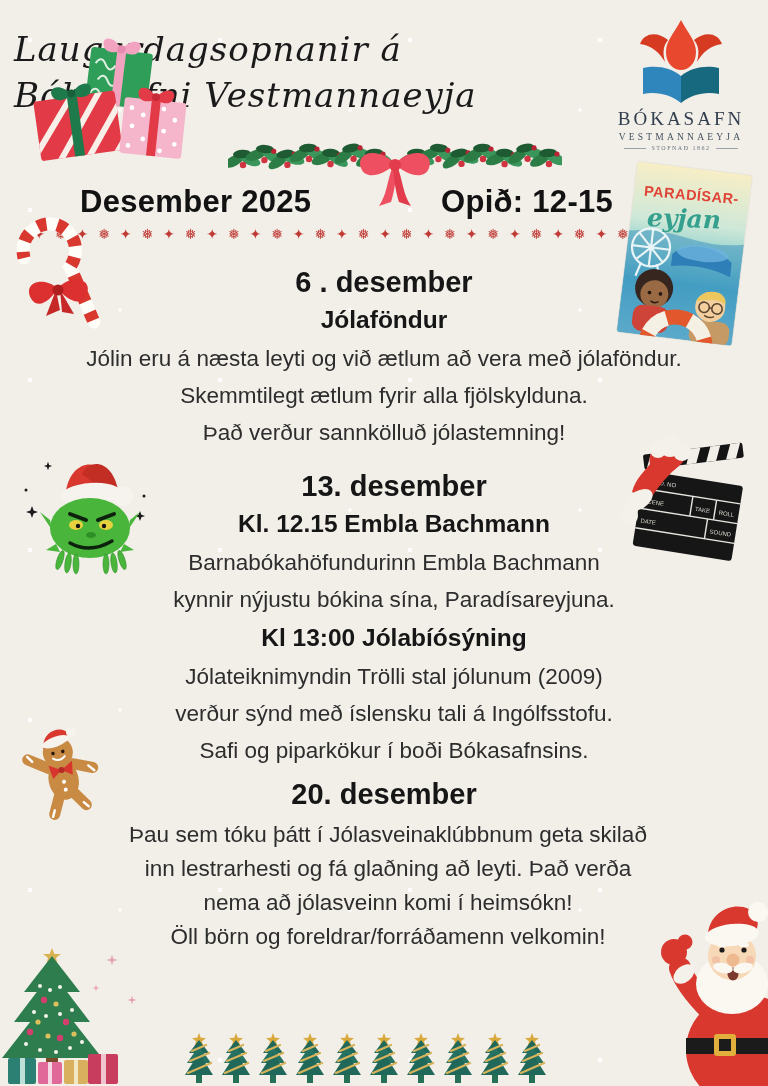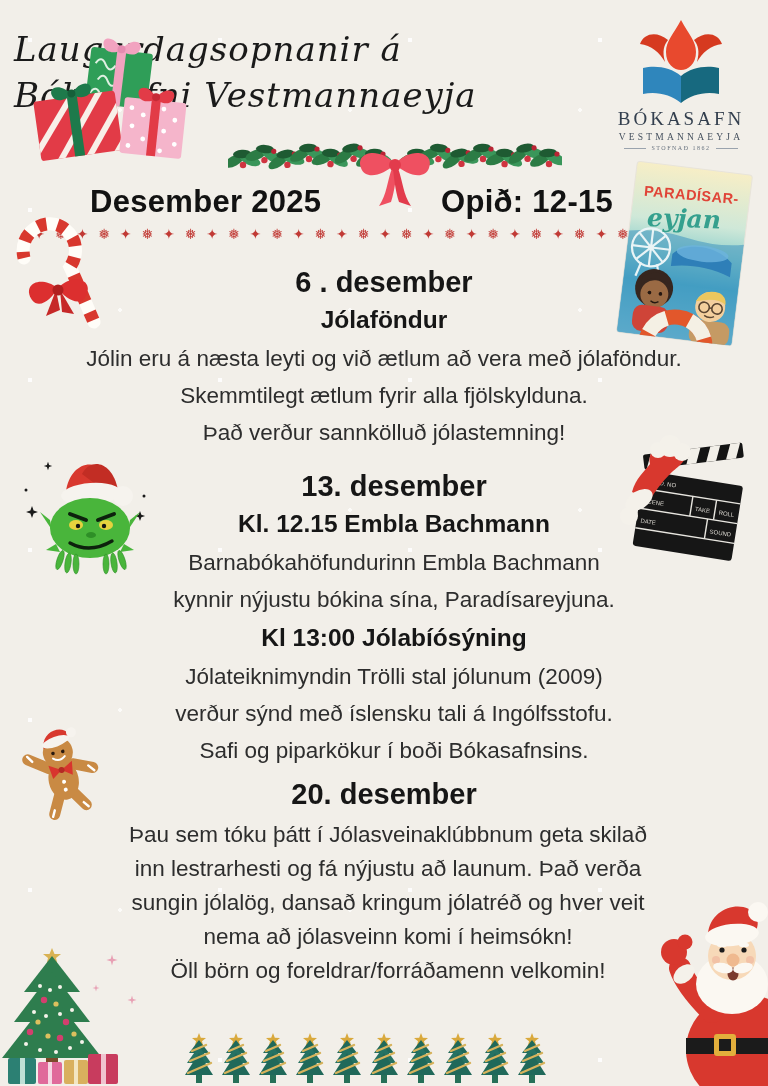--- a/index.html
+++ b/index.html
@@ -10,21 +10,21 @@
     background-image:
       radial-gradient(2.5px 2.5px at 30px 40px, rgba(255,255,255,.9) 98%, transparent 100%),
       radial-gradient(2px 2px at 120px 110px, rgba(255,255,255,.75) 98%, transparent 100%),
       radial-gradient(2px 2px at 70px 170px, rgba(255,255,255,.8) 98%, transparent 100%);
     background-size:190px 170px,230px 200px,160px 150px;
   }
   .abs{position:absolute;}
   .title{top:26px;left:14px;width:740px;}
   .title-line{font-family:"DejaVu Serif",serif;font-style:italic;font-weight:400;
     font-size:34px;line-height:46px;color:#1a1a1a;letter-spacing:1px;}
-  .month{top:184px;left:90px;font-size:31px;font-weight:700;color:#121212;letter-spacing:.3px;}
+  .month{top:184px;left:80px;font-size:31px;font-weight:700;color:#121212;letter-spacing:.3px;}
   .hours{top:184px;left:441px;font-size:31px;font-weight:700;color:#121212;letter-spacing:.3px;}
   .divider{top:226px;left:0;width:730px;text-align:center;color:#c13a35;font-size:14px;letter-spacing:3px;}
   .sec{position:absolute;left:0;width:768px;text-align:center;}
   .sec-date{font-size:29px;font-weight:700;color:#161616;line-height:36px;}
   .sec-sub{font-size:24.5px;font-weight:700;color:#161616;line-height:33px;margin-top:3px;}
   .body-line{font-size:22.5px;line-height:37px;font-weight:400;color:#2d2d2d;}
   .sec3 .body-line{line-height:34px;}
   .logo{top:14px;left:606px;width:150px;text-align:center;color:#333f4e;}
   .logo-name{font-family:"Liberation Serif",serif;font-size:19px;letter-spacing:3px;margin-top:2px;}
   .logo-region{font-family:"Liberation Serif",serif;font-size:9.5px;letter-spacing:3.2px;margin-top:2px;color:#45505e;}
@@ -347,22 +347,21 @@
       <circle cx="46" cy="48" r="3" fill="#b52a24"></circle>
       <circle cx="46" cy="60" r="2" fill="#fff"></circle>
         <circle cx="46" cy="68" r="2" fill="#fff"></circle>
     </g>
   </svg>
 
   <div class="sec sec3" style="top:776px;">
     <div class="sec-date">20. desember</div>
     <div style="margin-top:6px;padding-left:8px;">
       <div class="body-line">Þau sem tóku þátt í Jólasveinaklúbbnum geta skilað</div>
-      <div class="body-line">inn lestrarhesti og fá nýjustu að launum. Það verða</div>
-      <div class="body-line">sungin jólalög, dansað kringum jólatréð og hver veit</div>
+      <div class="body-line">inn lestrarhesti og fá glaðning að leyti. Það verða</div>
       <div class="body-line">nema að jólasveinn komi í heimsókn!</div>
       <div class="body-line">Öll börn og foreldrar/forráðamenn velkomin!</div>
     </div>
   </div>
 
   <svg class="abs" style="top:946px;left:-10px;" width="152" height="140" viewBox="0 0 152 140">
     <g fill="#e8a0b4">
       <path transform="translate(122,14) scale(.8)" d="M0,-7 L1.5,-1.5 L7,0 L1.5,1.5 L0,7 L-1.5,1.5 L-7,0 L-1.5,-1.5 Z"></path>
       <path transform="translate(142,54) scale(.65)" d="M0,-7 L1.5,-1.5 L7,0 L1.5,1.5 L0,7 L-1.5,1.5 L-7,0 L-1.5,-1.5 Z"></path>
       <path transform="translate(106,42) scale(.5)" d="M0,-7 L1.5,-1.5 L7,0 L1.5,1.5 L0,7 L-1.5,1.5 L-7,0 L-1.5,-1.5 Z"></path>

